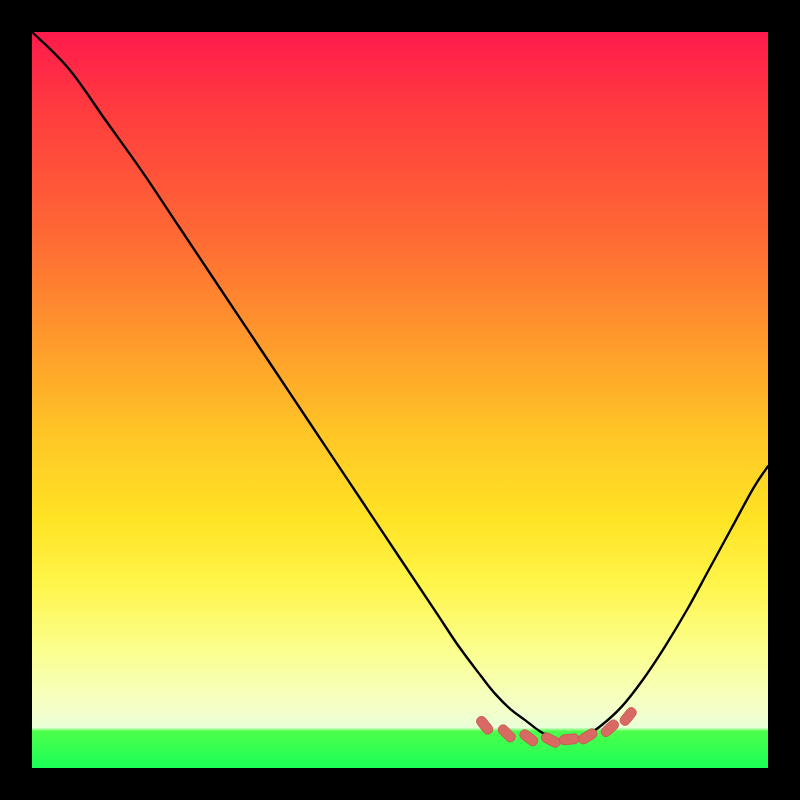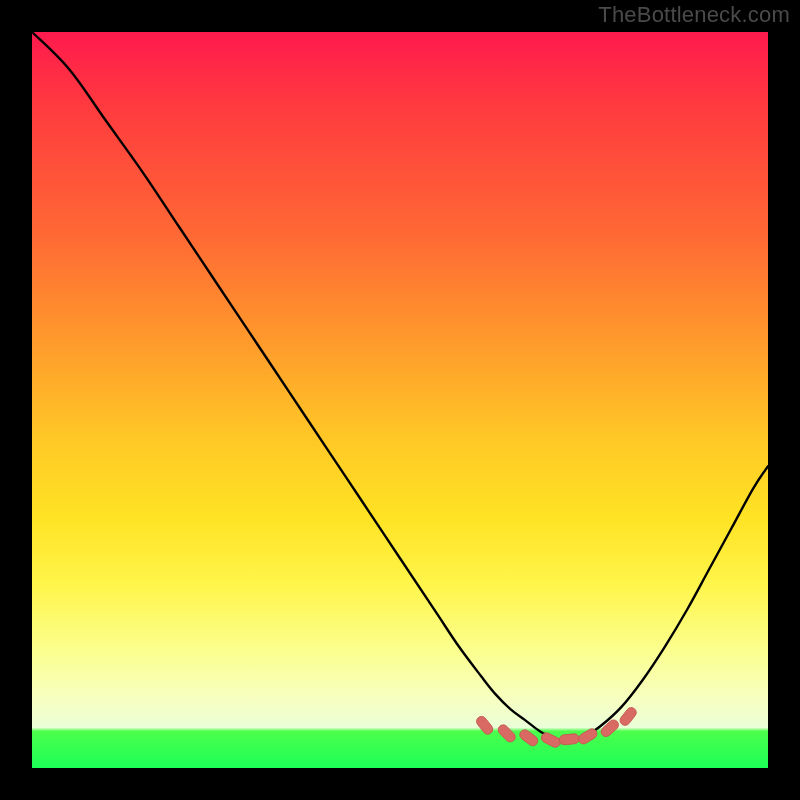--- a/index.html
+++ b/index.html
@@ -57,21 +57,20 @@
     top: 0;
     width: 736px;
     height: 736px;
     overflow: visible;
   }
 </style>
 </head>
 <body>
 
 <div class="stage">
-  <div class="attribution">TheBottleneck.com</div>
 
   <div class="plot">
     <svg class="curve" viewBox="0 0 736 736" preserveAspectRatio="none">
       <path id="curve-path" fill="none" stroke-width="2.4" stroke-linecap="round" stroke-linejoin="round" d="M 0.00 0.00 C 6.62 6.62, 23.55 20.90, 36.80 36.80 C 50.05 52.70, 60.35 69.77, 73.60 88.32 C 86.85 106.87, 97.15 120.63, 110.40 139.84 C 123.65 159.05, 133.95 175.17, 147.20 195.04 C 160.45 214.91, 170.75 230.37, 184.00 250.24 C 197.25 270.11, 207.55 285.57, 220.80 305.44 C 234.05 325.31, 244.35 340.77, 257.60 360.64 C 270.85 380.51, 281.15 395.97, 294.40 415.84 C 307.65 435.71, 317.95 451.17, 331.20 471.04 C 344.45 490.91, 354.75 506.37, 368.00 526.24 C 381.25 546.11, 394.20 565.54, 404.80 581.44 C 415.40 597.34, 418.93 603.30, 426.88 614.56 C 434.83 625.82, 442.34 635.39, 448.96 644.00 C 455.58 652.61, 458.38 656.44, 463.68 662.40 C 468.98 668.36, 473.10 672.48, 478.40 677.12 C 483.70 681.76, 487.82 684.19, 493.12 688.16 C 498.42 692.13, 502.54 695.89, 507.84 699.20 C 513.14 702.51, 518.59 704.84, 522.56 706.56 C 526.53 708.28, 527.27 708.50, 529.92 708.77 C 532.57 709.03, 533.31 708.83, 537.28 708.03 C 541.25 707.24, 546.70 706.60, 552.00 704.35 C 557.30 702.10, 560.10 700.69, 566.72 695.52 C 573.34 690.35, 580.85 684.26, 588.80 675.65 C 596.75 667.04, 602.93 658.68, 610.88 647.68 C 618.83 636.68, 625.01 627.15, 632.96 614.56 C 640.91 601.97, 647.09 591.67, 655.04 577.76 C 662.99 563.85, 669.17 551.85, 677.12 537.28 C 685.07 522.71, 691.25 511.37, 699.20 496.80 C 707.15 482.23, 714.66 467.58, 721.28 456.32 C 727.90 445.06, 733.35 438.21, 736.00 434.24" stroke="#000000"></path>
       <g id="markers-group">
           <rect x="442.64" y="688.31" width="20" height="10" rx="5" ry="5" fill="#d96a63" stroke="#c4564f" stroke-width="0.8" transform="rotate(51.34 452.64 693.31)"></rect>
           <rect x="464.72" y="696.41" width="20" height="10" rx="5" ry="5" fill="#d96a63" stroke="#c4564f" stroke-width="0.8" transform="rotate(45.00 474.72 701.41)"></rect>
           <rect x="486.80" y="700.82" width="20" height="10" rx="5" ry="5" fill="#d96a63" stroke="#c4564f" stroke-width="0.8" transform="rotate(36.87 496.80 705.82)"></rect>
           <rect x="508.88" y="703.03" width="20" height="10" rx="5" ry="5" fill="#d96a63" stroke="#c4564f" stroke-width="0.8" transform="rotate(26.57 518.88 708.03)"></rect>
           <rect x="527.28" y="702.30" width="20" height="10" rx="5" ry="5" fill="#d96a63" stroke="#c4564f" stroke-width="0.8" transform="rotate(-5.71 537.28 707.30)"></rect>

